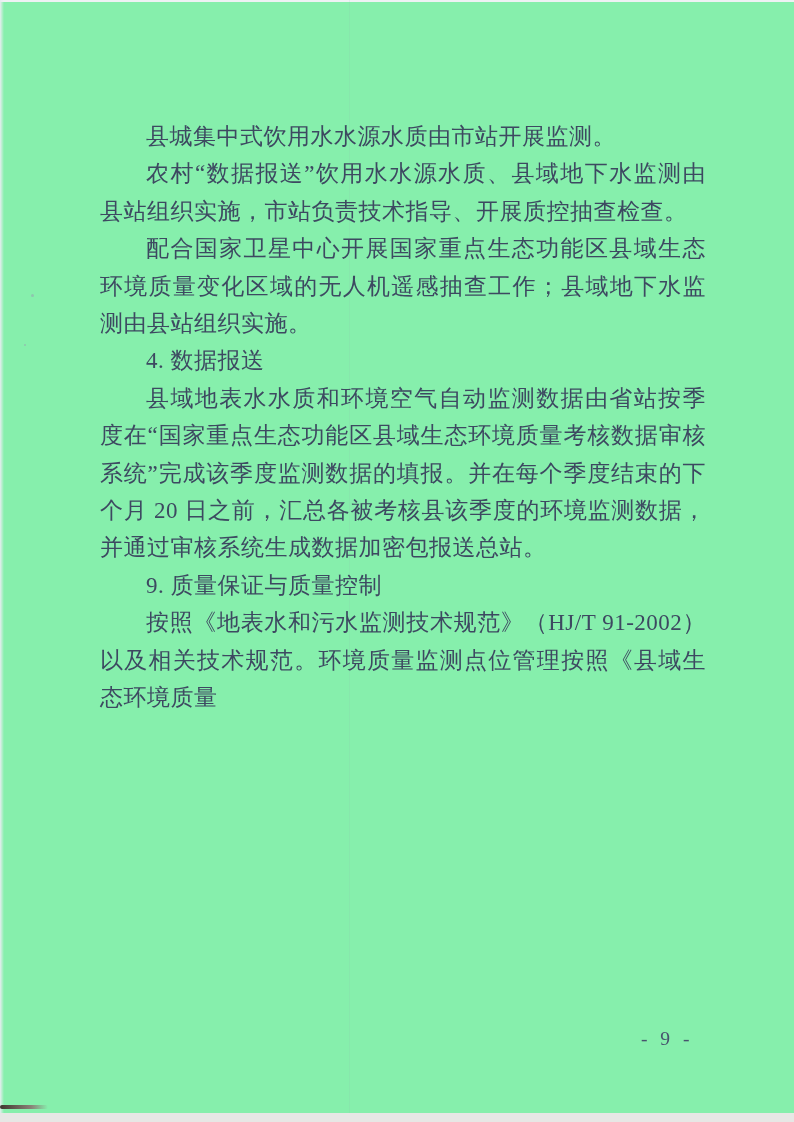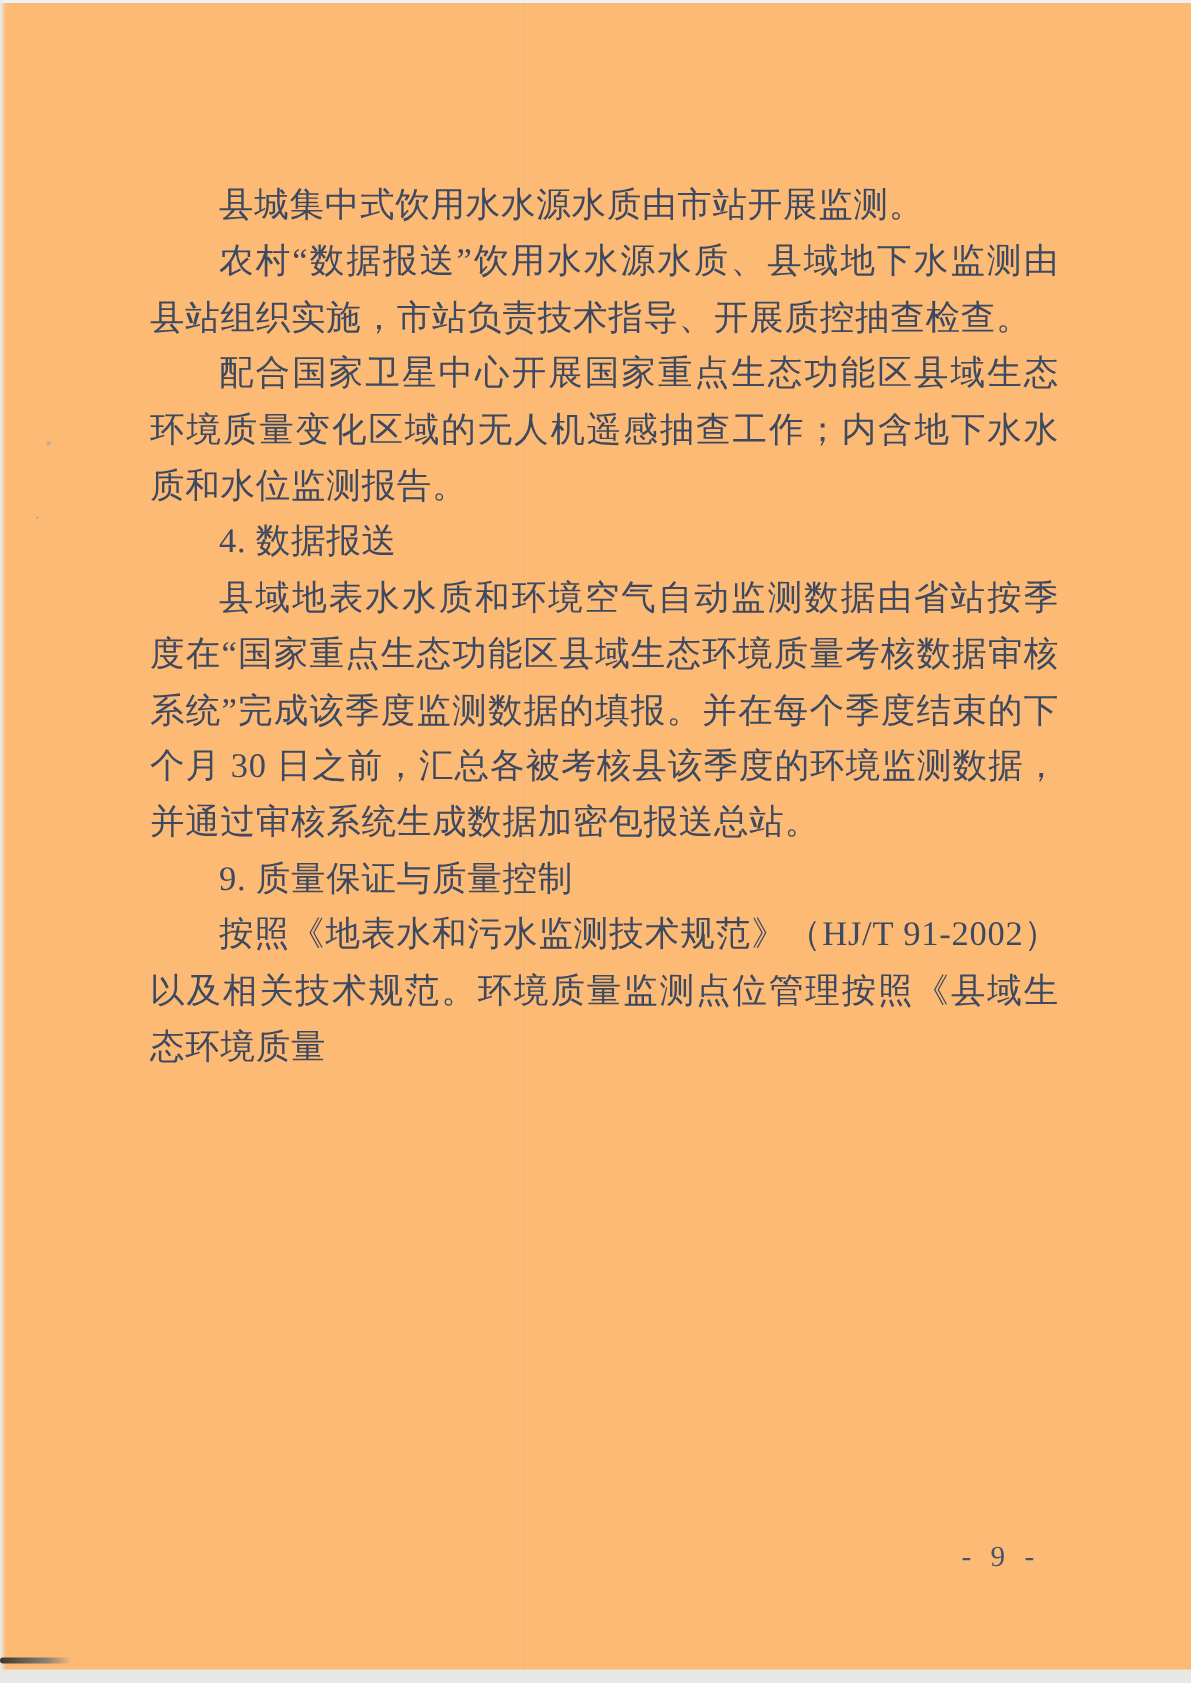--- a/index.html
+++ b/index.html
@@ -6,21 +6,21 @@
     margin: 0;
     padding: 0;
     background: #f2f2f1;
   }
   .page {
     position: relative;
     width: 794px;
     height: 1122px;
     margin: 0;
     overflow: hidden;
-    background: #fdba74;
+    background: #86efac;
     font-family: "Liberation Serif", "DejaVu Serif", serif;
   }
   
   .edge-left {
     position: absolute; left: 0; top: 0; width: 4px; height: 100%;
     background: linear-gradient(to right, #e6edf0, rgba(252,252,251,0));
   }
   .edge-top {
     position: absolute; left: 0; top: 0; width: 100%; height: 2px;
     background: #eef2f4;
@@ -78,23 +78,23 @@
 
   <div class="edge-top"></div>
   <div class="edge-left"></div>
   <div class="seam"></div>
   <div class="speck s1"></div>
   <div class="speck s2"></div>
 
   <div class="body-text">
     <p class="blk">县城集中式饮用水水源水质由市站开展监测。</p>
     <p class="blk">农村“数据报送”饮用水水源水质、县域地下水监测由县站组织实施，市站负责技术指导、开展质控抽查检查。</p>
-    <p class="blk">配合国家卫星中心开展国家重点生态功能区县域生态环境质量变化区域的无人机遥感抽查工作；内含地下水水质和水位监测报告。</p>
+    <p class="blk">配合国家卫星中心开展国家重点生态功能区县域生态环境质量变化区域的无人机遥感抽查工作；县域地下水监测由县站组织实施。</p>
     <p class="blk">4. 数据报送</p>
-    <p class="blk">县域地表水水质和环境空气自动监测数据由省站按季度在“国家重点生态功能区县域生态环境质量考核数据审核系统”完成该季度监测数据的填报。并在每个季度结束的下个月 30 日之前，汇总各被考核县该季度的环境监测数据，并通过审核系统生成数据加密包报送总站。</p>
+    <p class="blk">县域地表水水质和环境空气自动监测数据由省站按季度在“国家重点生态功能区县域生态环境质量考核数据审核系统”完成该季度监测数据的填报。并在每个季度结束的下个月 20 日之前，汇总各被考核县该季度的环境监测数据，并通过审核系统生成数据加密包报送总站。</p>
     <p class="blk">9. 质量保证与质量控制</p>
     <p class="blk">按照《地表水和污水监测技术规范》（HJ/T 91-2002）以及相关技术规范。环境质量监测点位管理按照《县域生态环境质量</p>
   </div>
 
   <div class="page-number">- 9 -</div>
 
   <div class="bottom-line"></div>
   <div class="bottom-strip"></div>
 
 </div>

